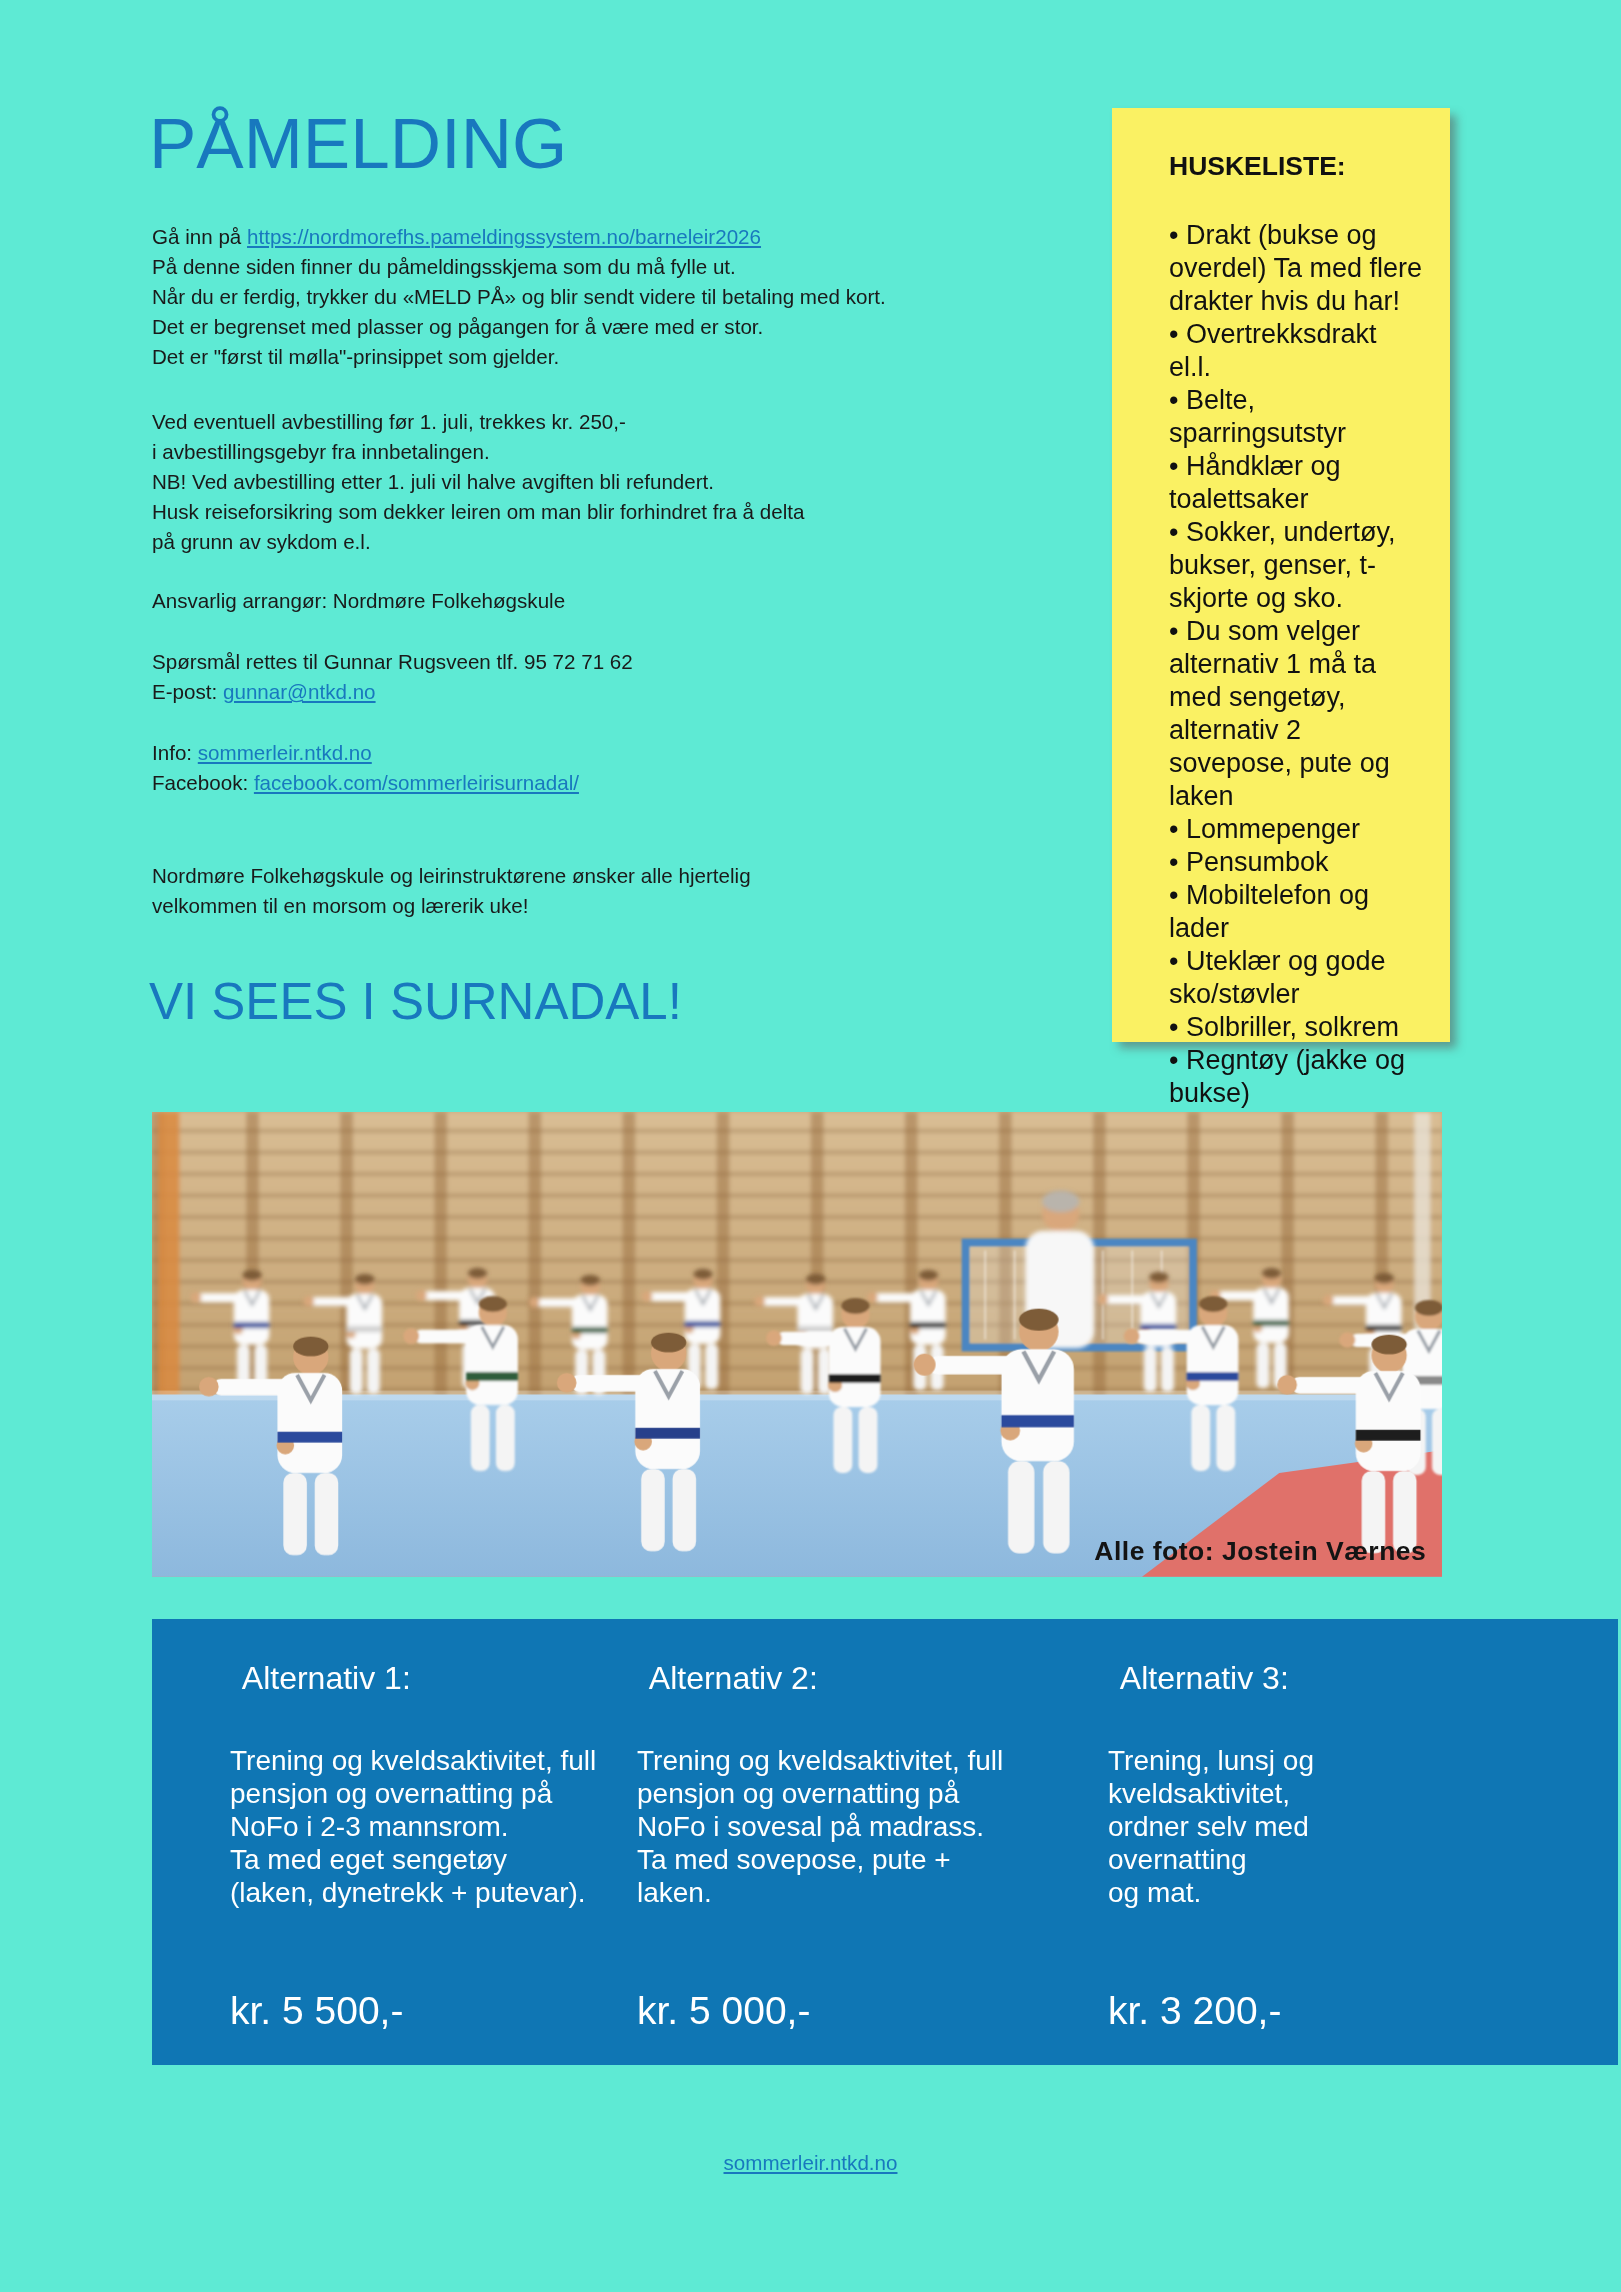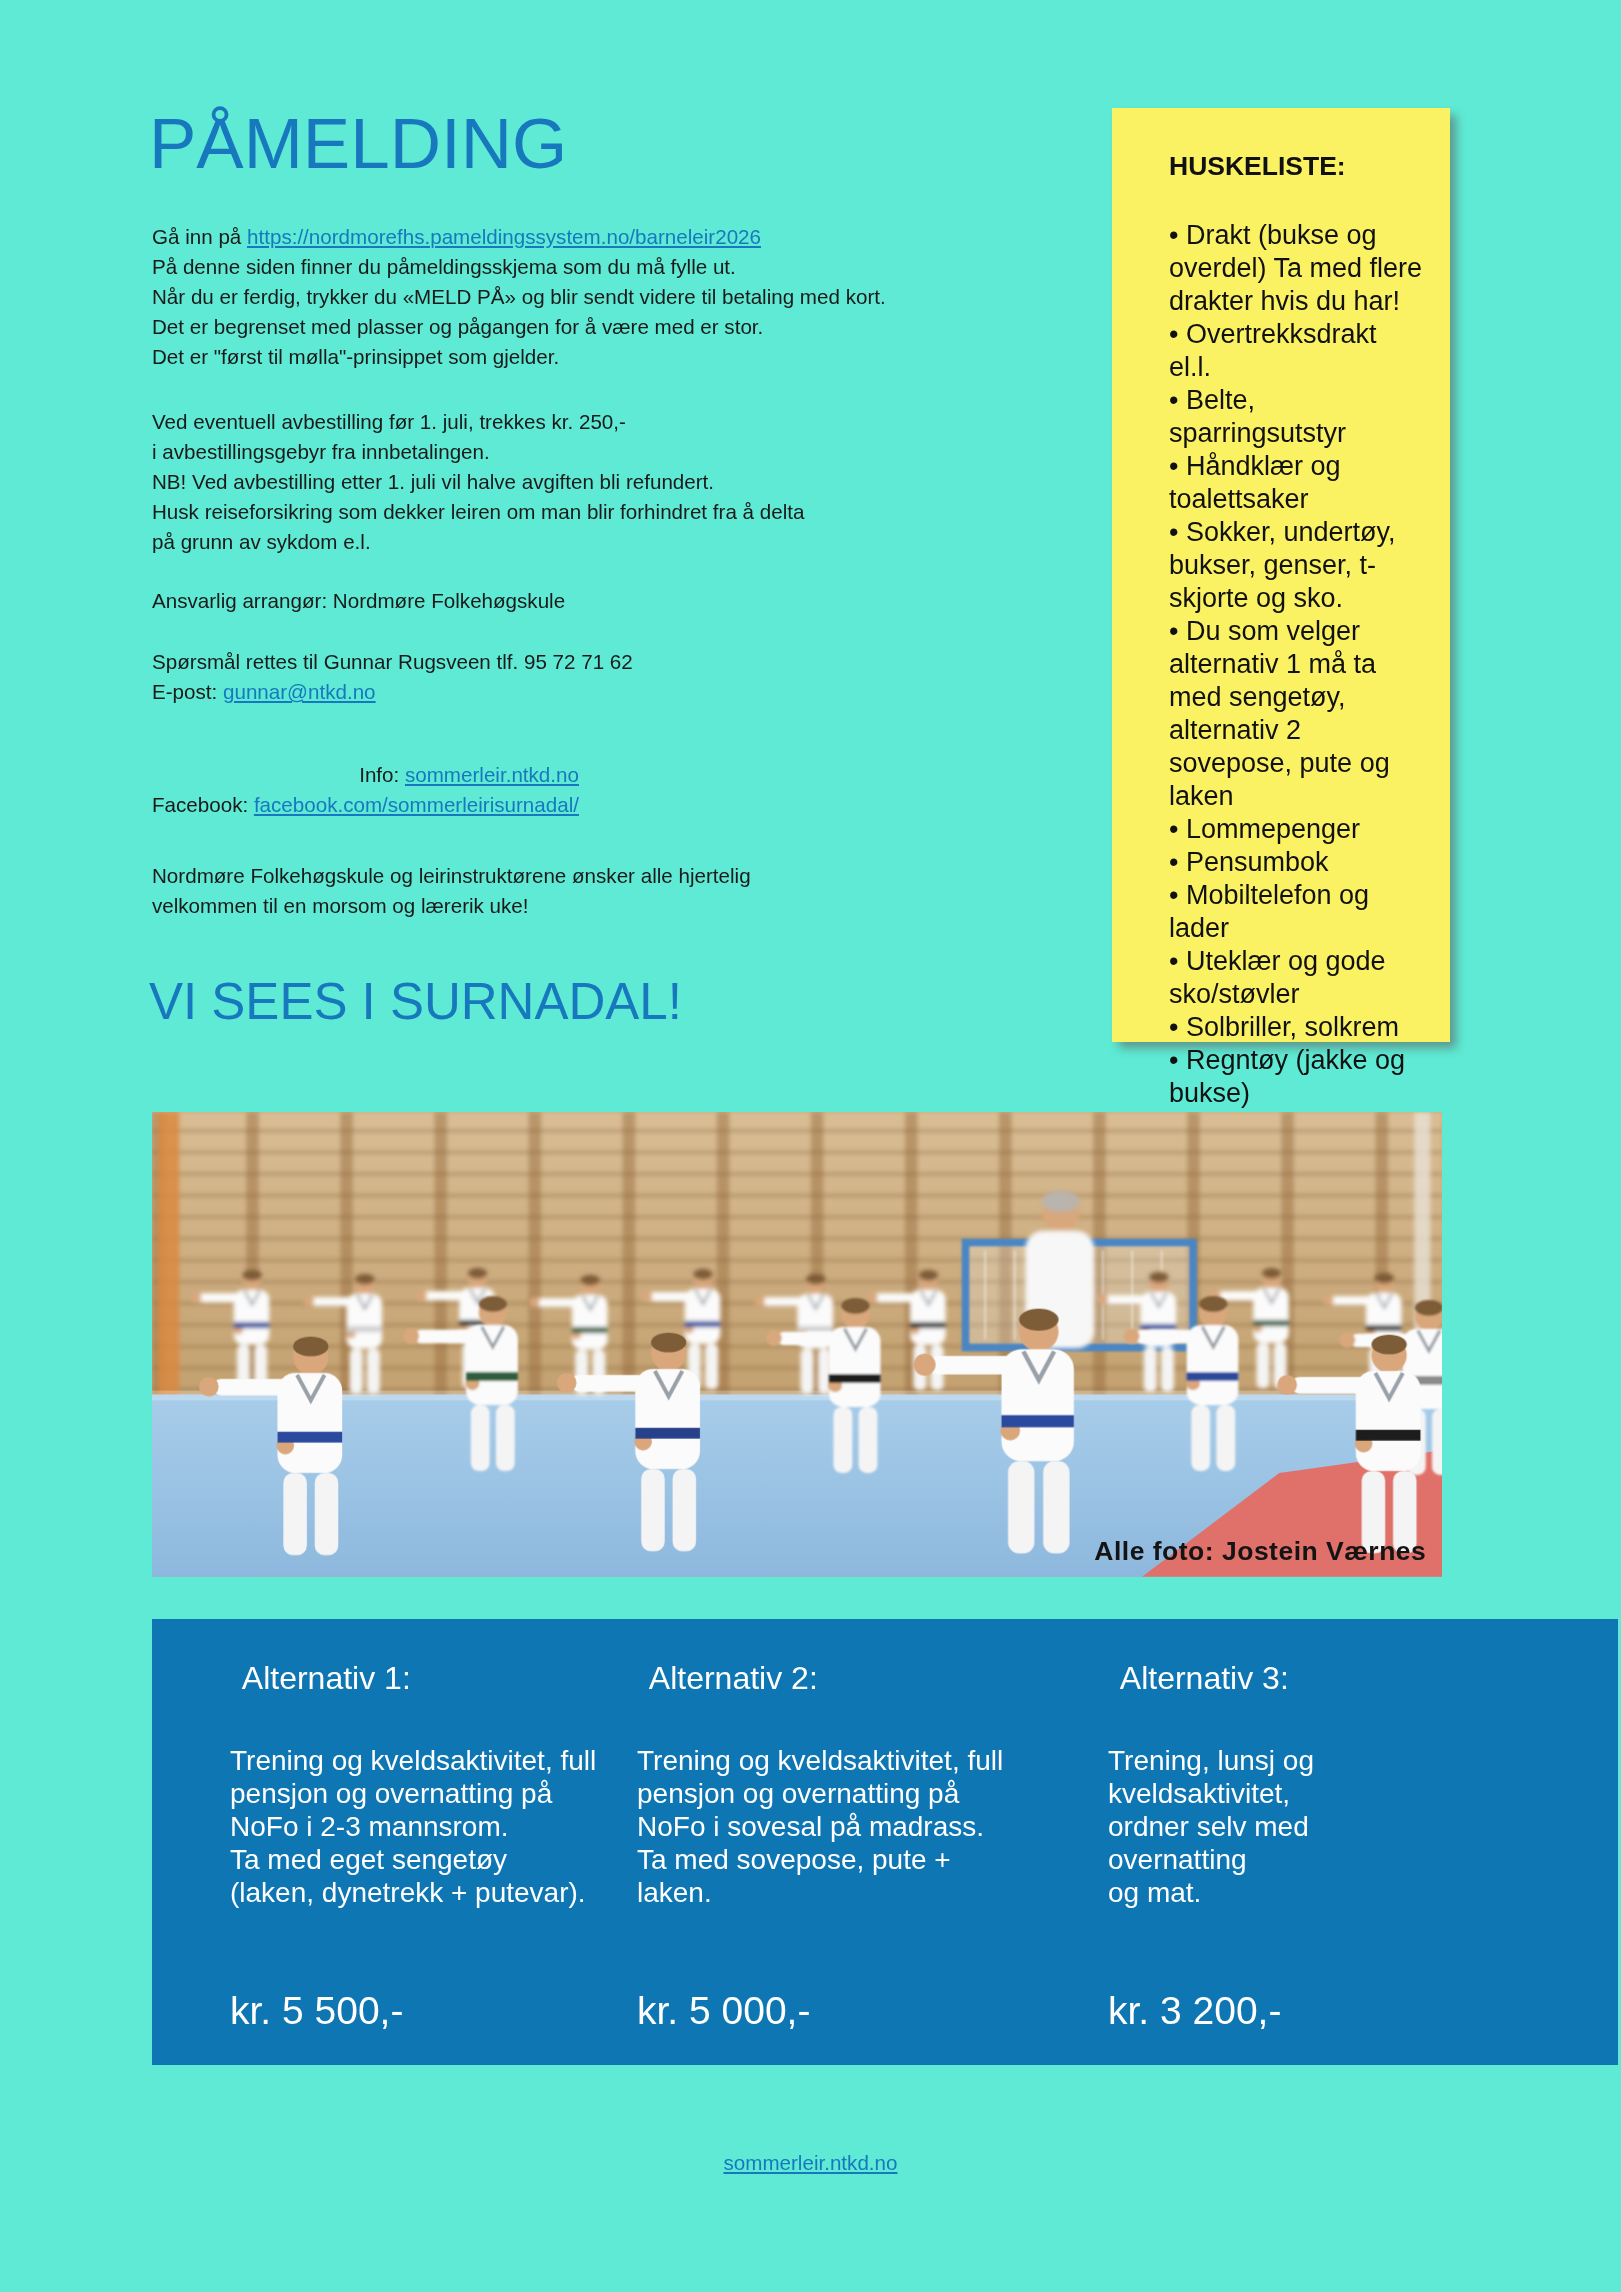--- a/index.html
+++ b/index.html
@@ -17,21 +17,21 @@
     position:absolute;left:149px;top:57px;
     font-size:71px;line-height:1.1;color:var(--blue);
     font-weight:400;letter-spacing:0px;
   }
   .bodyblock{position:absolute;left:152px;color:var(--ink);font-size:20.6px;line-height:30px;}
   .bodyblock a{color:var(--blue);text-decoration:underline;}
   .b-intro{top:222px;}
   .b-cancel{top:407px;}
   .b-organizer{top:586px;}
   .b-contact{top:647px;}
-  .b-info{top:760px;text-align:right;}
+  .b-info{top:738px;}
   .b-welcome{top:861px;}
   .closing-title{
     position:absolute;left:149px;top:929px;
     font-size:51px;color:var(--blue);font-weight:400;line-height:1.2;
   }
 
   
   .huskeliste{
     position:absolute;left:1112px;top:108px;width:338px;height:934px;
     background:var(--yellow);

